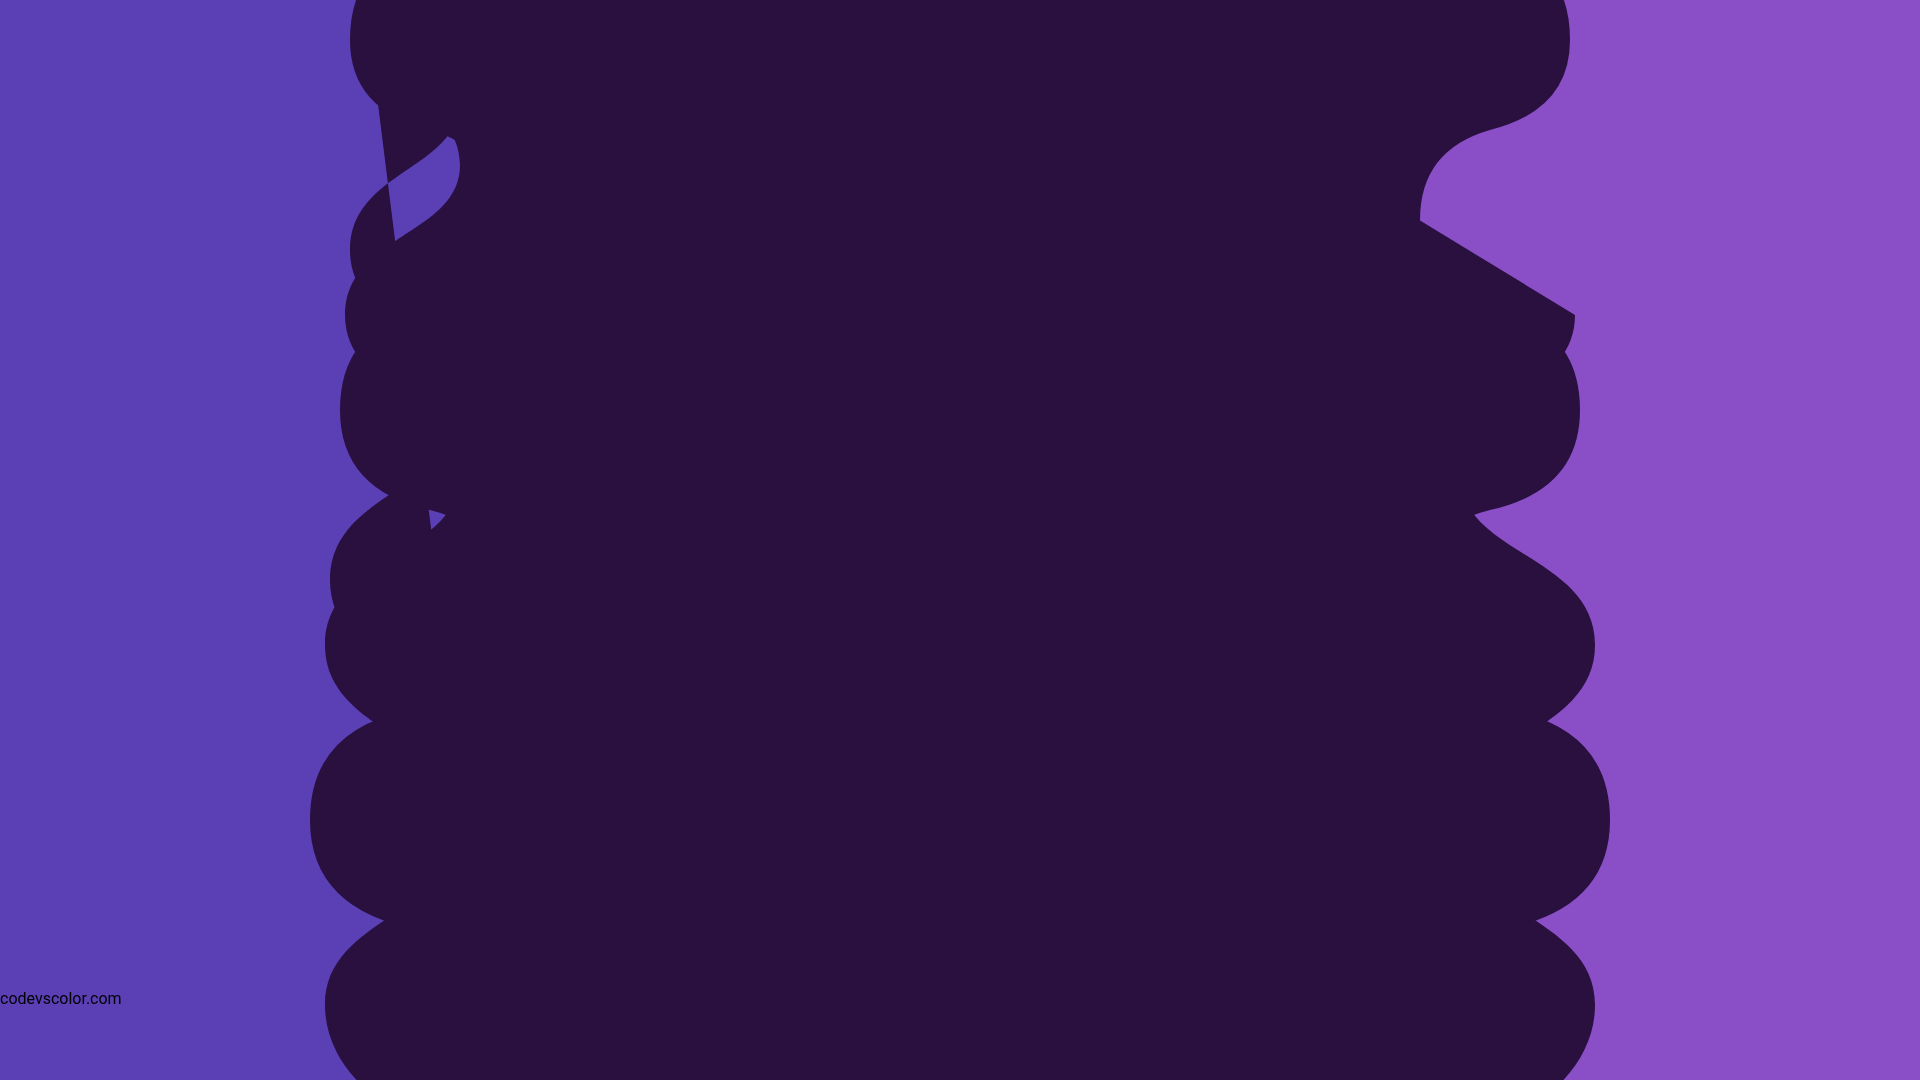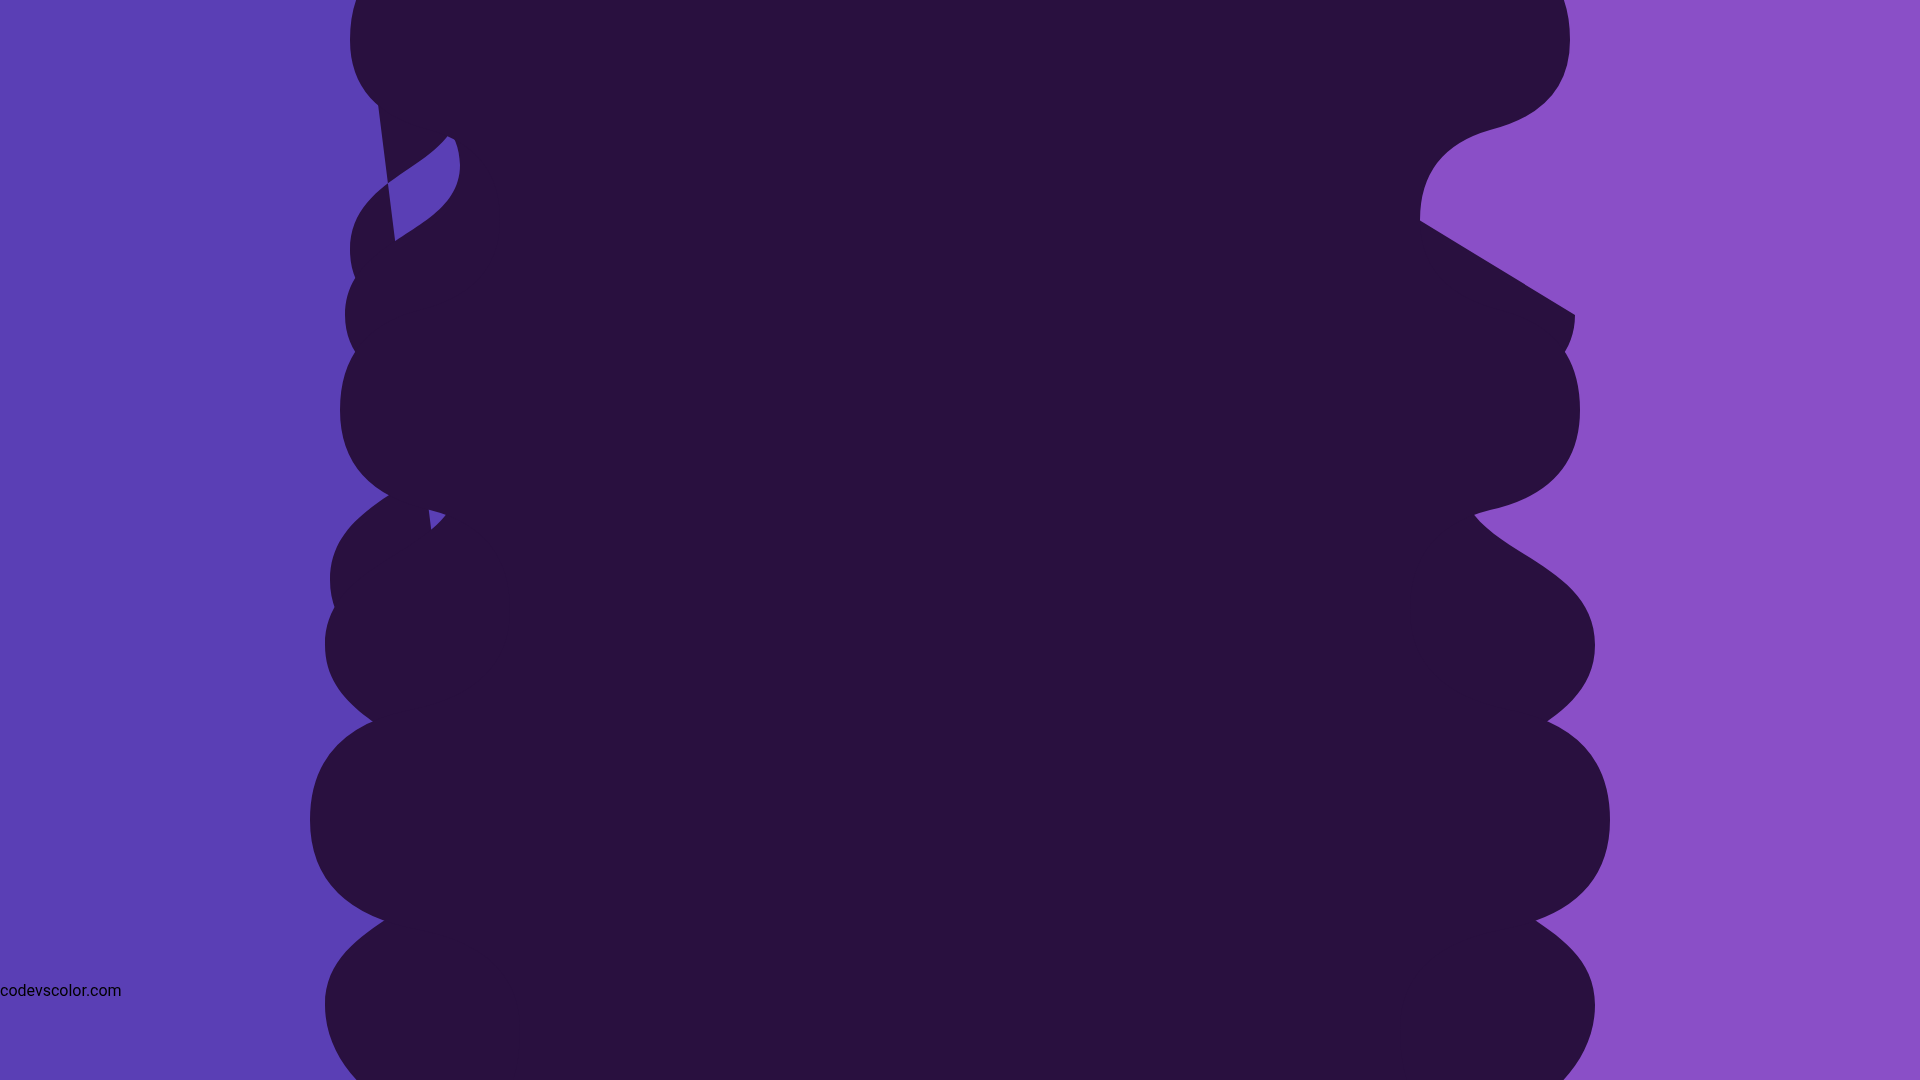--- a/index.html
+++ b/index.html
@@ -42,21 +42,21 @@
   }
   .title {
     color: #fbf5f2;
     font-weight: 700;
     font-size: 112px;
     line-height: 1.38;
     letter-spacing: -0.5px;
   }
   .watermark {
     position: absolute;
-    bottom: 80px;
+    bottom: 72px;
     left: 50%(few;
     width: 100%;
     text-align: center;
     color: #9d7fc9;
     font-size: 44px;
     font-weight: 600;
     letter-spacing: 0.5px;
   }
   .watermark {
     left: 0;

